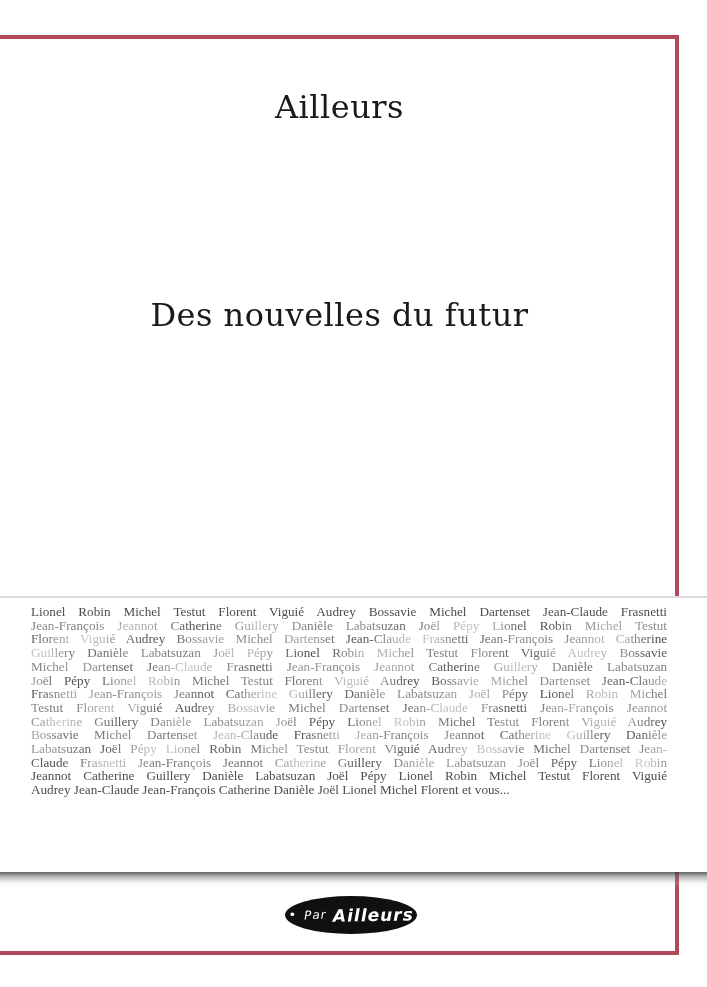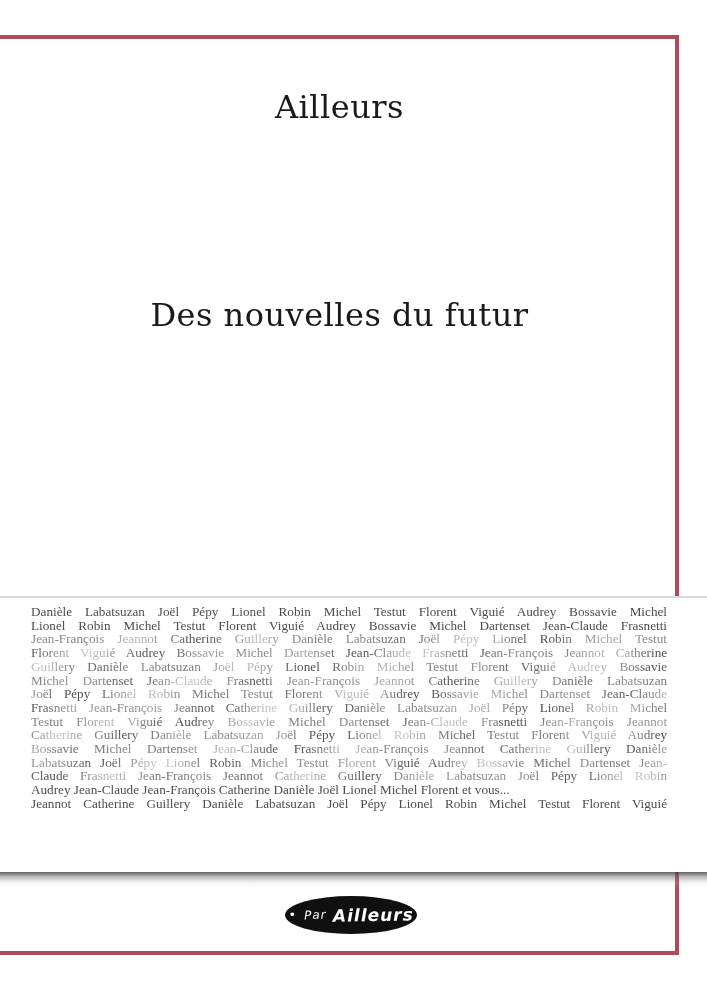--- a/index.html
+++ b/index.html
@@ -123,35 +123,34 @@
 <body>
 
 <div class="cover-frame"></div>
 
 <div class="author-name">Ailleurs</div>
 
 <div class="book-title">Des nouvelles du futur</div>
 
 <div class="names-panel">
   <div class="names-text" id="names-text">
-      <div class="names-line" style="color: rgb(77, 77, 77);">Danièle Labatsuzan Joël Pépy Lionel Robin Michel Testut Florent Viguié Audrey Bossavie Michel</div>
       <div class="names-line" style="color: rgb(77, 77, 77);">Lionel Robin Michel Testut Florent Viguié Audrey Bossavie Michel Dartenset Jean-Claude Frasnetti</div>
       <div class="names-line"><span><span style="color: rgb(133, 133, 133);">J</span><span style="color: rgb(139, 139, 139);">e</span><span style="color: rgb(141, 141, 141);">a</span><span style="color: rgb(142, 142, 142);">n</span><span style="color: rgb(139, 139, 139);">-</span><span style="color: rgb(135, 135, 135);">F</span><span style="color: rgb(131, 131, 131);">r</span><span style="color: rgb(128, 128, 128);">a</span><span style="color: rgb(126, 126, 126);">n</span><span style="color: rgb(127, 127, 127);">ç</span><span style="color: rgb(131, 131, 131);">o</span><span style="color: rgb(139, 139, 139);">i</span><span style="color: rgb(148, 148, 148);">s</span></span> <span><span style="color: rgb(168, 168, 168);">J</span><span style="color: rgb(177, 177, 177);">e</span><span style="color: rgb(181, 181, 181);">a</span><span style="color: rgb(181, 181, 181);">n</span><span style="color: rgb(177, 177, 177);">n</span><span style="color: rgb(167, 167, 167);">o</span><span style="color: rgb(154, 154, 154);">t</span></span> <span><span style="color: rgb(120, 120, 120);">C</span><span style="color: rgb(104, 104, 104);">a</span><span style="color: rgb(90, 90, 90);">t</span><span style="color: rgb(81, 81, 81);">h</span><span style="color: rgb(77, 77, 77);">e</span><span style="color: rgb(80, 80, 80);">r</span><span style="color: rgb(88, 88, 88);">i</span><span style="color: rgb(101, 101, 101);">n</span><span style="color: rgb(117, 117, 117);">e</span></span> <span><span style="color: rgb(153, 153, 153);">G</span><span style="color: rgb(168, 168, 168);">u</span><span style="color: rgb(179, 179, 179);">i</span><span style="color: rgb(185, 185, 185);">l</span><span style="color: rgb(186, 186, 186);">l</span><span style="color: rgb(182, 182, 182);">e</span><span style="color: rgb(174, 174, 174);">r</span><span style="color: rgb(163, 163, 163);">y</span></span> <span><span style="color: rgb(140, 140, 140);">D</span><span style="color: rgb(131, 131, 131);">a</span><span style="color: rgb(124, 124, 124);">n</span><span style="color: rgb(121, 121, 121);">i</span><span style="color: rgb(121, 121, 121);">è</span><span style="color: rgb(124, 124, 124);">l</span><span style="color: rgb(128, 128, 128);">e</span></span> <span><span style="color: rgb(137, 137, 137);">L</span><span style="color: rgb(139, 139, 139);">a</span><span style="color: rgb(138, 138, 138);">b</span><span style="color: rgb(135, 135, 135);">a</span><span style="color: rgb(130, 130, 130);">t</span><span style="color: rgb(124, 124, 124);">s</span><span style="color: rgb(117, 117, 117);">u</span><span style="color: rgb(111, 111, 111);">z</span><span style="color: rgb(107, 107, 107);">a</span><span style="color: rgb(107, 107, 107);">n</span></span> <span><span style="color: rgb(119, 119, 119);">J</span><span style="color: rgb(130, 130, 130);">o</span><span style="color: rgb(144, 144, 144);">ë</span><span style="color: rgb(159, 159, 159);">l</span></span> <span><span style="color: rgb(185, 185, 185);">P</span><span style="color: rgb(192, 192, 192);">é</span><span style="color: rgb(194, 194, 194);">p</span><span style="color: rgb(190, 190, 190);">y</span></span> <span><span style="color: rgb(167, 167, 167);">L</span><span style="color: rgb(150, 150, 150);">i</span><span style="color: rgb(131, 131, 131);">o</span><span style="color: rgb(113, 113, 113);">n</span><span style="color: rgb(98, 98, 98);">e</span><span style="color: rgb(87, 87, 87);">l</span></span> <span><span style="color: rgb(81, 81, 81);">R</span><span style="color: rgb(87, 87, 87);">o</span><span style="color: rgb(97, 97, 97);">b</span><span style="color: rgb(111, 111, 111);">i</span><span style="color: rgb(126, 126, 126);">n</span></span> <span><span style="color: rgb(153, 153, 153);">M</span><span style="color: rgb(163, 163, 163);">i</span><span style="color: rgb(168, 168, 168);">c</span><span style="color: rgb(169, 169, 169);">h</span><span style="color: rgb(167, 167, 167);">e</span><span style="color: rgb(161, 161, 161);">l</span></span> <span><span style="color: rgb(147, 147, 147);">T</span><span style="color: rgb(141, 141, 141);">e</span><span style="color: rgb(137, 137, 137);">s</span><span style="color: rgb(136, 136, 136);">t</span><span style="color: rgb(137, 137, 137);">u</span><span style="color: rgb(140, 140, 140);">t</span></span></div>
       <div class="names-line"><span><span style="color: rgb(100, 100, 100);">F</span><span style="color: rgb(106, 106, 106);">l</span><span style="color: rgb(117, 117, 117);">o</span><span style="color: rgb(131, 131, 131);">r</span><span style="color: rgb(147, 147, 147);">e</span><span style="color: rgb(163, 163, 163);">n</span><span style="color: rgb(178, 178, 178);">t</span></span> <span><span style="color: rgb(196, 196, 196);">V</span><span style="color: rgb(197, 197, 197);">i</span><span style="color: rgb(191, 191, 191);">g</span><span style="color: rgb(181, 181, 181);">u</span><span style="color: rgb(166, 166, 166);">i</span><span style="color: rgb(148, 148, 148);">é</span></span> <span><span style="color: rgb(113, 113, 113);">A</span><span style="color: rgb(98, 98, 98);">u</span><span style="color: rgb(89, 89, 89);">d</span><span style="color: rgb(85, 85, 85);">r</span><span style="color: rgb(86, 86, 86);">e</span><span style="color: rgb(92, 92, 92);">y</span></span> <span><span style="color: rgb(115, 115, 115);">B</span><span style="color: rgb(129, 129, 129);">o</span><span style="color: rgb(141, 141, 141);">s</span><span style="color: rgb(151, 151, 151);">s</span><span style="color: rgb(158, 158, 158);">a</span><span style="color: rgb(161, 161, 161);">v</span><span style="color: rgb(160, 160, 160);">i</span><span style="color: rgb(157, 157, 157);">e</span></span> <span><span style="color: rgb(146, 146, 146);">M</span><span style="color: rgb(141, 141, 141);">i</span><span style="color: rgb(138, 138, 138);">c</span><span style="color: rgb(138, 138, 138);">h</span><span style="color: rgb(140, 140, 140);">e</span><span style="color: rgb(144, 144, 144);">l</span></span> <span><span style="color: rgb(155, 155, 155);">D</span><span style="color: rgb(160, 160, 160);">a</span><span style="color: rgb(162, 162, 162);">r</span><span style="color: rgb(161, 161, 161);">t</span><span style="color: rgb(157, 157, 157);">e</span><span style="color: rgb(149, 149, 149);">n</span><span style="color: rgb(137, 137, 137);">s</span><span style="color: rgb(124, 124, 124);">e</span><span style="color: rgb(110, 110, 110);">t</span></span> <span><span style="color: rgb(89, 89, 89);">J</span><span style="color: rgb(84, 84, 84);">e</span><span style="color: rgb(85, 85, 85);">a</span><span style="color: rgb(91, 91, 91);">n</span><span style="color: rgb(102, 102, 102);">-</span><span style="color: rgb(118, 118, 118);">C</span><span style="color: rgb(135, 135, 135);">l</span><span style="color: rgb(154, 154, 154);">a</span><span style="color: rgb(171, 171, 171);">u</span><span style="color: rgb(185, 185, 185);">d</span><span style="color: rgb(193, 193, 193);">e</span></span> <span><span style="color: rgb(194, 194, 194);">F</span><span style="color: rgb(186, 186, 186);">r</span><span style="color: rgb(173, 173, 173);">a</span><span style="color: rgb(158, 158, 158);">s</span><span style="color: rgb(141, 141, 141);">n</span><span style="color: rgb(126, 126, 126);">e</span><span style="color: rgb(113, 113, 113);">t</span><span style="color: rgb(105, 105, 105);">t</span><span style="color: rgb(100, 100, 100);">i</span></span> <span><span style="color: rgb(104, 104, 104);">J</span><span style="color: rgb(111, 111, 111);">e</span><span style="color: rgb(120, 120, 120);">a</span><span style="color: rgb(128, 128, 128);">n</span><span style="color: rgb(135, 135, 135);">-</span><span style="color: rgb(140, 140, 140);">F</span><span style="color: rgb(143, 143, 143);">r</span><span style="color: rgb(142, 142, 142);">a</span><span style="color: rgb(139, 139, 139);">n</span><span style="color: rgb(135, 135, 135);">ç</span><span style="color: rgb(131, 131, 131);">o</span><span style="color: rgb(128, 128, 128);">i</span><span style="color: rgb(127, 127, 127);">s</span></span> <span><span style="color: rgb(134, 134, 134);">J</span><span style="color: rgb(141, 141, 141);">e</span><span style="color: rgb(151, 151, 151);">a</span><span style="color: rgb(161, 161, 161);">n</span><span style="color: rgb(170, 170, 170);">n</span><span style="color: rgb(177, 177, 177);">o</span><span style="color: rgb(181, 181, 181);">t</span></span> <span><span style="color: rgb(173, 173, 173);">C</span><span style="color: rgb(163, 163, 163);">a</span><span style="color: rgb(148, 148, 148);">t</span><span style="color: rgb(131, 131, 131);">h</span><span style="color: rgb(114, 114, 114);">e</span><span style="color: rgb(99, 99, 99);">r</span><span style="color: rgb(86, 86, 86);">i</span><span style="color: rgb(79, 79, 79);">n</span><span style="color: rgb(77, 77, 77);">e</span></span></div>
       <div class="names-line"><span><span style="color: rgb(192, 192, 192);">G</span><span style="color: rgb(194, 194, 194);">u</span><span style="color: rgb(190, 190, 190);">i</span><span style="color: rgb(181, 181, 181);">l</span><span style="color: rgb(168, 168, 168);">l</span><span style="color: rgb(154, 154, 154);">e</span><span style="color: rgb(140, 140, 140);">r</span><span style="color: rgb(127, 127, 127);">y</span></span> <span><span style="color: rgb(110, 110, 110);">D</span><span style="color: rgb(108, 108, 108);">a</span><span style="color: rgb(109, 109, 109);">n</span><span style="color: rgb(114, 114, 114);">i</span><span style="color: rgb(120, 120, 120);">è</span><span style="color: rgb(127, 127, 127);">l</span><span style="color: rgb(133, 133, 133);">e</span></span> <span><span style="color: rgb(138, 138, 138);">L</span><span style="color: rgb(137, 137, 137);">a</span><span style="color: rgb(134, 134, 134);">b</span><span style="color: rgb(129, 129, 129);">a</span><span style="color: rgb(125, 125, 125);">t</span><span style="color: rgb(121, 121, 121);">s</span><span style="color: rgb(119, 119, 119);">u</span><span style="color: rgb(120, 120, 120);">z</span><span style="color: rgb(125, 125, 125);">a</span><span style="color: rgb(133, 133, 133);">n</span></span> <span><span style="color: rgb(156, 156, 156);">J</span><span style="color: rgb(168, 168, 168);">o</span><span style="color: rgb(178, 178, 178);">ë</span><span style="color: rgb(185, 185, 185);">l</span></span> <span><span style="color: rgb(184, 184, 184);">P</span><span style="color: rgb(176, 176, 176);">é</span><span style="color: rgb(164, 164, 164);">p</span><span style="color: rgb(147, 147, 147);">y</span></span> <span><span style="color: rgb(112, 112, 112);">L</span><span style="color: rgb(96, 96, 96);">i</span><span style="color: rgb(85, 85, 85);">o</span><span style="color: rgb(78, 78, 78);">n</span><span style="color: rgb(78, 78, 78);">e</span><span style="color: rgb(83, 83, 83);">l</span></span> <span><span style="color: rgb(109, 109, 109);">R</span><span style="color: rgb(126, 126, 126);">o</span><span style="color: rgb(143, 143, 143);">b</span><span style="color: rgb(158, 158, 158);">i</span><span style="color: rgb(170, 170, 170);">n</span></span> <span><span style="color: rgb(181, 181, 181);">M</span><span style="color: rgb(179, 179, 179);">i</span><span style="color: rgb(173, 173, 173);">c</span><span style="color: rgb(164, 164, 164);">h</span><span style="color: rgb(154, 154, 154);">e</span><span style="color: rgb(145, 145, 145);">l</span></span> <span><span style="color: rgb(130, 130, 130);">T</span><span style="color: rgb(128, 128, 128);">e</span><span style="color: rgb(128, 128, 128);">s</span><span style="color: rgb(130, 130, 130);">t</span><span style="color: rgb(134, 134, 134);">u</span><span style="color: rgb(138, 138, 138);">t</span></span> <span><span style="color: rgb(143, 143, 143);">F</span><span style="color: rgb(141, 141, 141);">l</span><span style="color: rgb(137, 137, 137);">o</span><span style="color: rgb(131, 131, 131);">r</span><span style="color: rgb(122, 122, 122);">e</span><span style="color: rgb(114, 114, 114);">n</span><span style="color: rgb(106, 106, 106);">t</span></span> <span><span style="color: rgb(100, 100, 100);">V</span><span style="color: rgb(103, 103, 103);">i</span><span style="color: rgb(110, 110, 110);">g</span><span style="color: rgb(121, 121, 121);">u</span><span style="color: rgb(136, 136, 136);">i</span><span style="color: rgb(152, 152, 152);">é</span></span> <span><span style="color: rgb(182, 182, 182);">A</span><span style="color: rgb(192, 192, 192);">u</span><span style="color: rgb(196, 196, 196);">d</span><span style="color: rgb(195, 195, 195);">r</span><span style="color: rgb(188, 188, 188);">e</span><span style="color: rgb(176, 176, 176);">y</span></span> <span><span style="color: rgb(142, 142, 142);">B</span><span style="color: rgb(123, 123, 123);">o</span><span style="color: rgb(107, 107, 107);">s</span><span style="color: rgb(94, 94, 94);">s</span><span style="color: rgb(86, 86, 86);">a</span><span style="color: rgb(84, 84, 84);">v</span><span style="color: rgb(87, 87, 87);">i</span><span style="color: rgb(95, 95, 95);">e</span></span></div>
       <div class="names-line"><span><span style="color: rgb(134, 134, 134);">M</span><span style="color: rgb(134, 134, 134);">i</span><span style="color: rgb(137, 137, 137);">c</span><span style="color: rgb(141, 141, 141);">h</span><span style="color: rgb(145, 145, 145);">e</span><span style="color: rgb(148, 148, 148);">l</span></span> <span><span style="color: rgb(148, 148, 148);">D</span><span style="color: rgb(144, 144, 144);">a</span><span style="color: rgb(136, 136, 136);">r</span><span style="color: rgb(127, 127, 127);">t</span><span style="color: rgb(116, 116, 116);">e</span><span style="color: rgb(106, 106, 106);">n</span><span style="color: rgb(98, 98, 98);">s</span><span style="color: rgb(93, 93, 93);">e</span><span style="color: rgb(93, 93, 93);">t</span></span> <span><span style="color: rgb(107, 107, 107);">J</span><span style="color: rgb(121, 121, 121);">e</span><span style="color: rgb(137, 137, 137);">a</span><span style="color: rgb(155, 155, 155);">n</span><span style="color: rgb(171, 171, 171);">-</span><span style="color: rgb(185, 185, 185);">C</span><span style="color: rgb(194, 194, 194);">l</span><span style="color: rgb(198, 198, 198);">a</span><span style="color: rgb(195, 195, 195);">u</span><span style="color: rgb(187, 187, 187);">d</span><span style="color: rgb(174, 174, 174);">e</span></span> <span><span style="color: rgb(140, 140, 140);">F</span><span style="color: rgb(123, 123, 123);">r</span><span style="color: rgb(108, 108, 108);">a</span><span style="color: rgb(97, 97, 97);">s</span><span style="color: rgb(91, 91, 91);">n</span><span style="color: rgb(90, 90, 90);">e</span><span style="color: rgb(94, 94, 94);">t</span><span style="color: rgb(102, 102, 102);">t</span><span style="color: rgb(112, 112, 112);">i</span></span> <span><span style="color: rgb(135, 135, 135);">J</span><span style="color: rgb(144, 144, 144);">e</span><span style="color: rgb(150, 150, 150);">a</span><span style="color: rgb(153, 153, 153);">n</span><span style="color: rgb(153, 153, 153);">-</span><span style="color: rgb(150, 150, 150);">F</span><span style="color: rgb(146, 146, 146);">r</span><span style="color: rgb(141, 141, 141);">a</span><span style="color: rgb(138, 138, 138);">n</span><span style="color: rgb(136, 136, 136);">ç</span><span style="color: rgb(136, 136, 136);">o</span><span style="color: rgb(140, 140, 140);">i</span><span style="color: rgb(145, 145, 145);">s</span></span> <span><span style="color: rgb(159, 159, 159);">J</span><span style="color: rgb(165, 165, 165);">e</span><span style="color: rgb(169, 169, 169);">a</span><span style="color: rgb(169, 169, 169);">n</span><span style="color: rgb(165, 165, 165);">n</span><span style="color: rgb(157, 157, 157);">o</span><span style="color: rgb(145, 145, 145);">t</span></span> <span><span style="color: rgb(116, 116, 116);">C</span><span style="color: rgb(101, 101, 101);">a</span><span style="color: rgb(90, 90, 90);">t</span><span style="color: rgb(82, 82, 82);">h</span><span style="color: rgb(80, 80, 80);">e</span><span style="color: rgb(84, 84, 84);">r</span><span style="color: rgb(94, 94, 94);">i</span><span style="color: rgb(108, 108, 108);">n</span><span style="color: rgb(125, 125, 125);">e</span></span> <span><span style="color: rgb(162, 162, 162);">G</span><span style="color: rgb(177, 177, 177);">u</span><span style="color: rgb(188, 188, 188);">i</span><span style="color: rgb(194, 194, 194);">l</span><span style="color: rgb(193, 193, 193);">l</span><span style="color: rgb(188, 188, 188);">e</span><span style="color: rgb(178, 178, 178);">r</span><span style="color: rgb(164, 164, 164);">y</span></span> <span><span style="color: rgb(135, 135, 135);">D</span><span style="color: rgb(122, 122, 122);">a</span><span style="color: rgb(113, 113, 113);">n</span><span style="color: rgb(108, 108, 108);">i</span><span style="color: rgb(107, 107, 107);">è</span><span style="color: rgb(109, 109, 109);">l</span><span style="color: rgb(114, 114, 114);">e</span></span> <span><span style="color: rgb(128, 128, 128);">L</span><span style="color: rgb(134, 134, 134);">a</span><span style="color: rgb(138, 138, 138);">b</span><span style="color: rgb(139, 139, 139);">a</span><span style="color: rgb(137, 137, 137);">t</span><span style="color: rgb(134, 134, 134);">s</span><span style="color: rgb(129, 129, 129);">u</span><span style="color: rgb(125, 125, 125);">z</span><span style="color: rgb(121, 121, 121);">a</span><span style="color: rgb(120, 120, 120);">n</span></span></div>
       <div class="names-line"><span><span style="color: rgb(159, 159, 159);">J</span><span style="color: rgb(145, 145, 145);">o</span><span style="color: rgb(128, 128, 128);">ë</span><span style="color: rgb(112, 112, 112);">l</span></span> <span><span style="color: rgb(86, 86, 86);">P</span><span style="color: rgb(79, 79, 79);">é</span><span style="color: rgb(78, 78, 78);">p</span><span style="color: rgb(83, 83, 83);">y</span></span> <span><span style="color: rgb(109, 109, 109);">L</span><span style="color: rgb(127, 127, 127);">i</span><span style="color: rgb(145, 145, 145);">o</span><span style="color: rgb(162, 162, 162);">n</span><span style="color: rgb(176, 176, 176);">e</span><span style="color: rgb(186, 186, 186);">l</span></span> <span><span style="color: rgb(188, 188, 188);">R</span><span style="color: rgb(182, 182, 182);">o</span><span style="color: rgb(172, 172, 172);">b</span><span style="color: rgb(159, 159, 159);">i</span><span style="color: rgb(146, 146, 146);">n</span></span> <span><span style="color: rgb(125, 125, 125);">M</span><span style="color: rgb(118, 118, 118);">i</span><span style="color: rgb(115, 115, 115);">c</span><span style="color: rgb(116, 116, 116);">h</span><span style="color: rgb(119, 119, 119);">e</span><span style="color: rgb(124, 124, 124);">l</span></span> <span><span style="color: rgb(134, 134, 134);">T</span><span style="color: rgb(137, 137, 137);">e</span><span style="color: rgb(137, 137, 137);">s</span><span style="color: rgb(135, 135, 135);">t</span><span style="color: rgb(131, 131, 131);">u</span><span style="color: rgb(125, 125, 125);">t</span></span> <span><span style="color: rgb(114, 114, 114);">F</span><span style="color: rgb(112, 112, 112);">l</span><span style="color: rgb(113, 113, 113);">o</span><span style="color: rgb(118, 118, 118);">r</span><span style="color: rgb(126, 126, 126);">e</span><span style="color: rgb(138, 138, 138);">n</span><span style="color: rgb(151, 151, 151);">t</span></span> <span><span style="color: rgb(177, 177, 177);">V</span><span style="color: rgb(186, 186, 186);">i</span><span style="color: rgb(191, 191, 191);">g</span><span style="color: rgb(191, 191, 191);">u</span><span style="color: rgb(185, 185, 185);">i</span><span style="color: rgb(173, 173, 173);">é</span></span> <span><span style="color: rgb(140, 140, 140);">A</span><span style="color: rgb(121, 121, 121);">u</span><span style="color: rgb(104, 104, 104);">d</span><span style="color: rgb(91, 91, 91);">r</span><span style="color: rgb(82, 82, 82);">e</span><span style="color: rgb(79, 79, 79);">y</span></span> <span><span style="color: rgb(90, 90, 90);">B</span><span style="color: rgb(102, 102, 102);">o</span><span style="color: rgb(117, 117, 117);">s</span><span style="color: rgb(133, 133, 133);">s</span><span style="color: rgb(149, 149, 149);">a</span><span style="color: rgb(161, 161, 161);">v</span><span style="color: rgb(170, 170, 170);">i</span><span style="color: rgb(174, 174, 174);">e</span></span> <span><span style="color: rgb(170, 170, 170);">M</span><span style="color: rgb(163, 163, 163);">i</span><span style="color: rgb(155, 155, 155);">c</span><span style="color: rgb(147, 147, 147);">h</span><span style="color: rgb(140, 140, 140);">e</span><span style="color: rgb(135, 135, 135);">l</span></span> <span><span style="color: rgb(134, 134, 134);">D</span><span style="color: rgb(137, 137, 137);">a</span><span style="color: rgb(141, 141, 141);">r</span><span style="color: rgb(145, 145, 145);">t</span><span style="color: rgb(148, 148, 148);">e</span><span style="color: rgb(149, 149, 149);">n</span><span style="color: rgb(146, 146, 146);">s</span><span style="color: rgb(141, 141, 141);">e</span><span style="color: rgb(133, 133, 133);">t</span></span> <span><span style="color: rgb(113, 113, 113);">J</span><span style="color: rgb(104, 104, 104);">e</span><span style="color: rgb(97, 97, 97);">a</span><span style="color: rgb(94, 94, 94);">n</span><span style="color: rgb(95, 95, 95);">-</span><span style="color: rgb(101, 101, 101);">C</span><span style="color: rgb(112, 112, 112);">l</span><span style="color: rgb(127, 127, 127);">a</span><span style="color: rgb(143, 143, 143);">u</span><span style="color: rgb(161, 161, 161);">d</span><span style="color: rgb(176, 176, 176);">e</span></span></div>
       <div class="names-line"><span><span style="color: rgb(86, 86, 86);">F</span><span style="color: rgb(95, 95, 95);">r</span><span style="color: rgb(107, 107, 107);">a</span><span style="color: rgb(121, 121, 121);">s</span><span style="color: rgb(135, 135, 135);">n</span><span style="color: rgb(148, 148, 148);">e</span><span style="color: rgb(158, 158, 158);">t</span><span style="color: rgb(164, 164, 164);">t</span><span style="color: rgb(166, 166, 166);">i</span></span> <span><span style="color: rgb(160, 160, 160);">J</span><span style="color: rgb(154, 154, 154);">e</span><span style="color: rgb(148, 148, 148);">a</span><span style="color: rgb(142, 142, 142);">n</span><span style="color: rgb(138, 138, 138);">-</span><span style="color: rgb(137, 137, 137);">F</span><span style="color: rgb(138, 138, 138);">r</span><span style="color: rgb(142, 142, 142);">a</span><span style="color: rgb(147, 147, 147);">n</span><span style="color: rgb(151, 151, 151);">ç</span><span style="color: rgb(155, 155, 155);">o</span><span style="color: rgb(157, 157, 157);">i</span><span style="color: rgb(155, 155, 155);">s</span></span> <span><span style="color: rgb(142, 142, 142);">J</span><span style="color: rgb(131, 131, 131);">e</span><span style="color: rgb(119, 119, 119);">a</span><span style="color: rgb(107, 107, 107);">n</span><span style="color: rgb(96, 96, 96);">n</span><span style="color: rgb(89, 89, 89);">o</span><span style="color: rgb(87, 87, 87);">t</span></span> <span><span style="color: rgb(98, 98, 98);">C</span><span style="color: rgb(111, 111, 111);">a</span><span style="color: rgb(127, 127, 127);">t</span><span style="color: rgb(145, 145, 145);">h</span><span style="color: rgb(163, 163, 163);">e</span><span style="color: rgb(179, 179, 179);">r</span><span style="color: rgb(190, 190, 190);">i</span><span style="color: rgb(197, 197, 197);">n</span><span style="color: rgb(197, 197, 197);">e</span></span> <span><span style="color: rgb(181, 181, 181);">G</span><span style="color: rgb(166, 166, 166);">u</span><span style="color: rgb(149, 149, 149);">i</span><span style="color: rgb(133, 133, 133);">l</span><span style="color: rgb(117, 117, 117);">l</span><span style="color: rgb(105, 105, 105);">e</span><span style="color: rgb(98, 98, 98);">r</span><span style="color: rgb(95, 95, 95);">y</span></span> <span><span style="color: rgb(103, 103, 103);">D</span><span style="color: rgb(111, 111, 111);">a</span><span style="color: rgb(121, 121, 121);">n</span><span style="color: rgb(131, 131, 131);">i</span><span style="color: rgb(139, 139, 139);">è</span><span style="color: rgb(144, 144, 144);">l</span><span style="color: rgb(147, 147, 147);">e</span></span> <span><span style="color: rgb(144, 144, 144);">L</span><span style="color: rgb(140, 140, 140);">a</span><span style="color: rgb(136, 136, 136);">b</span><span style="color: rgb(133, 133, 133);">a</span><span style="color: rgb(132, 132, 132);">t</span><span style="color: rgb(133, 133, 133);">s</span><span style="color: rgb(138, 138, 138);">u</span><span style="color: rgb(145, 145, 145);">z</span><span style="color: rgb(153, 153, 153);">a</span><span style="color: rgb(162, 162, 162);">n</span></span> <span><span style="color: rgb(175, 175, 175);">J</span><span style="color: rgb(176, 176, 176);">o</span><span style="color: rgb(173, 173, 173);">ë</span><span style="color: rgb(166, 166, 166);">l</span></span> <span><span style="color: rgb(139, 139, 139);">P</span><span style="color: rgb(123, 123, 123);">é</span><span style="color: rgb(107, 107, 107);">p</span><span style="color: rgb(93, 93, 93);">y</span></span> <span><span style="color: rgb(78, 78, 78);">L</span><span style="color: rgb(80, 80, 80);">i</span><span style="color: rgb(87, 87, 87);">o</span><span style="color: rgb(99, 99, 99);">n</span><span style="color: rgb(115, 115, 115);">e</span><span style="color: rgb(133, 133, 133);">l</span></span> <span><span style="color: rgb(168, 168, 168);">R</span><span style="color: rgb(180, 180, 180);">o</span><span style="color: rgb(188, 188, 188);">b</span><span style="color: rgb(191, 191, 191);">i</span><span style="color: rgb(188, 188, 188);">n</span></span> <span><span style="color: rgb(168, 168, 168);">M</span><span style="color: rgb(155, 155, 155);">i</span><span style="color: rgb(142, 142, 142);">c</span><span style="color: rgb(130, 130, 130);">h</span><span style="color: rgb(121, 121, 121);">e</span><span style="color: rgb(116, 116, 116);">l</span></span></div>
       <div class="names-line"><span><span style="color: rgb(137, 137, 137);">T</span><span style="color: rgb(133, 133, 133);">e</span><span style="color: rgb(129, 129, 129);">s</span><span style="color: rgb(125, 125, 125);">t</span><span style="color: rgb(124, 124, 124);">u</span><span style="color: rgb(126, 126, 126);">t</span></span> <span><span style="color: rgb(139, 139, 139);">F</span><span style="color: rgb(149, 149, 149);">l</span><span style="color: rgb(159, 159, 159);">o</span><span style="color: rgb(170, 170, 170);">r</span><span style="color: rgb(178, 178, 178);">e</span><span style="color: rgb(183, 183, 183);">n</span><span style="color: rgb(183, 183, 183);">t</span></span> <span><span style="color: rgb(168, 168, 168);">V</span><span style="color: rgb(154, 154, 154);">i</span><span style="color: rgb(138, 138, 138);">g</span><span style="color: rgb(120, 120, 120);">u</span><span style="color: rgb(104, 104, 104);">i</span><span style="color: rgb(90, 90, 90);">é</span></span> <span><span style="color: rgb(77, 77, 77);">A</span><span style="color: rgb(79, 79, 79);">u</span><span style="color: rgb(88, 88, 88);">d</span><span style="color: rgb(101, 101, 101);">r</span><span style="color: rgb(117, 117, 117);">e</span><span style="color: rgb(135, 135, 135);">y</span></span> <span><span style="color: rgb(167, 167, 167);">B</span><span style="color: rgb(178, 178, 178);">o</span><span style="color: rgb(184, 184, 184);">s</span><span style="color: rgb(185, 185, 185);">s</span><span style="color: rgb(181, 181, 181);">a</span><span style="color: rgb(173, 173, 173);">v</span><span style="color: rgb(162, 162, 162);">i</span><span style="color: rgb(151, 151, 151);">e</span></span> <span><span style="color: rgb(131, 131, 131);">M</span><span style="color: rgb(125, 125, 125);">i</span><span style="color: rgb(123, 123, 123);">c</span><span style="color: rgb(123, 123, 123);">h</span><span style="color: rgb(126, 126, 126);">e</span><span style="color: rgb(130, 130, 130);">l</span></span> <span><span style="color: rgb(138, 138, 138);">D</span><span style="color: rgb(140, 140, 140);">a</span><span style="color: rgb(139, 139, 139);">r</span><span style="color: rgb(135, 135, 135);">t</span><span style="color: rgb(129, 129, 129);">e</span><span style="color: rgb(122, 122, 122);">n</span><span style="color: rgb(115, 115, 115);">s</span><span style="color: rgb(109, 109, 109);">e</span><span style="color: rgb(105, 105, 105);">t</span></span> <span><span style="color: rgb(109, 109, 109);">J</span><span style="color: rgb(118, 118, 118);">e</span><span style="color: rgb(130, 130, 130);">a</span><span style="color: rgb(144, 144, 144);">n</span><span style="color: rgb(160, 160, 160);">-</span><span style="color: rgb(174, 174, 174);">C</span><span style="color: rgb(186, 186, 186);">l</span><span style="color: rgb(193, 193, 193);">a</span><span style="color: rgb(195, 195, 195);">u</span><span style="color: rgb(191, 191, 191);">d</span><span style="color: rgb(182, 182, 182);">e</span></span> <span><span style="color: rgb(150, 150, 150);">F</span><span style="color: rgb(132, 132, 132);">r</span><span style="color: rgb(114, 114, 114);">a</span><span style="color: rgb(98, 98, 98);">s</span><span style="color: rgb(87, 87, 87);">n</span><span style="color: rgb(82, 82, 82);">e</span><span style="color: rgb(82, 82, 82);">t</span><span style="color: rgb(88, 88, 88);">t</span><span style="color: rgb(98, 98, 98);">i</span></span> <span><span style="color: rgb(126, 126, 126);">J</span><span style="color: rgb(140, 140, 140);">e</span><span style="color: rgb(152, 152, 152);">a</span><span style="color: rgb(161, 161, 161);">n</span><span style="color: rgb(166, 166, 166);">-</span><span style="color: rgb(167, 167, 167);">F</span><span style="color: rgb(165, 165, 165);">r</span><span style="color: rgb(160, 160, 160);">a</span><span style="color: rgb(153, 153, 153);">n</span><span style="color: rgb(146, 146, 146);">ç</span><span style="color: rgb(141, 141, 141);">o</span><span style="color: rgb(137, 137, 137);">i</span><span style="color: rgb(137, 137, 137);">s</span></span> <span><span style="color: rgb(142, 142, 142);">J</span><span style="color: rgb(147, 147, 147);">e</span><span style="color: rgb(151, 151, 151);">a</span><span style="color: rgb(155, 155, 155);">n</span><span style="color: rgb(155, 155, 155);">n</span><span style="color: rgb(153, 153, 153);">o</span><span style="color: rgb(147, 147, 147);">t</span></span></div>
       <div class="names-line"><span><span style="color: rgb(146, 146, 146);">C</span><span style="color: rgb(163, 163, 163);">a</span><span style="color: rgb(178, 178, 178);">t</span><span style="color: rgb(190, 190, 190);">h</span><span style="color: rgb(196, 196, 196);">e</span><span style="color: rgb(197, 197, 197);">r</span><span style="color: rgb(192, 192, 192);">i</span><span style="color: rgb(181, 181, 181);">n</span><span style="color: rgb(166, 166, 166);">e</span></span> <span><span style="color: rgb(130, 130, 130);">G</span><span style="color: rgb(113, 113, 113);">u</span><span style="color: rgb(99, 99, 99);">i</span><span style="color: rgb(90, 90, 90);">l</span><span style="color: rgb(86, 86, 86);">l</span><span style="color: rgb(87, 87, 87);">e</span><span style="color: rgb(94, 94, 94);">r</span><span style="color: rgb(104, 104, 104);">y</span></span> <span><span style="color: rgb(129, 129, 129);">D</span><span style="color: rgb(141, 141, 141);">a</span><span style="color: rgb(150, 150, 150);">n</span><span style="color: rgb(156, 156, 156);">i</span><span style="color: rgb(159, 159, 159);">è</span><span style="color: rgb(158, 158, 158);">l</span><span style="color: rgb(155, 155, 155);">e</span></span> <span><span style="color: rgb(144, 144, 144);">L</span><span style="color: rgb(140, 140, 140);">a</span><span style="color: rgb(138, 138, 138);">b</span><span style="color: rgb(138, 138, 138);">a</span><span style="color: rgb(140, 140, 140);">t</span><span style="color: rgb(145, 145, 145);">s</span><span style="color: rgb(151, 151, 151);">u</span><span style="color: rgb(157, 157, 157);">z</span><span style="color: rgb(162, 162, 162);">a</span><span style="color: rgb(164, 164, 164);">n</span></span> <span><span style="color: rgb(158, 158, 158);">J</span><span style="color: rgb(149, 149, 149);">o</span><span style="color: rgb(137, 137, 137);">ë</span><span style="color: rgb(124, 124, 124);">l</span></span> <span><span style="color: rgb(97, 97, 97);">P</span><span style="color: rgb(88, 88, 88);">é</span><span style="color: rgb(83, 83, 83);">p</span><span style="color: rgb(84, 84, 84);">y</span></span> <span><span style="color: rgb(102, 102, 102);">L</span><span style="color: rgb(117, 117, 117);">i</span><span style="color: rgb(135, 135, 135);">o</span><span style="color: rgb(154, 154, 154);">n</span><span style="color: rgb(171, 171, 171);">e</span><span style="color: rgb(184, 184, 184);">l</span></span> <span><span style="color: rgb(196, 196, 196);">R</span><span style="color: rgb(193, 193, 193);">o</span><span style="color: rgb(185, 185, 185);">b</span><span style="color: rgb(173, 173, 173);">i</span><span style="color: rgb(158, 158, 158);">n</span></span> <span><span style="color: rgb(127, 127, 127);">M</span><span style="color: rgb(114, 114, 114);">i</span><span style="color: rgb(106, 106, 106);">c</span><span style="color: rgb(102, 102, 102);">h</span><span style="color: rgb(102, 102, 102);">e</span><span style="color: rgb(106, 106, 106);">l</span></span> <span><span style="color: rgb(121, 121, 121);">T</span><span style="color: rgb(129, 129, 129);">e</span><span style="color: rgb(135, 135, 135);">s</span><span style="color: rgb(140, 140, 140);">t</span><span style="color: rgb(141, 141, 141);">u</span><span style="color: rgb(140, 140, 140);">t</span></span> <span><span style="color: rgb(133, 133, 133);">F</span><span style="color: rgb(129, 129, 129);">l</span><span style="color: rgb(126, 126, 126);">o</span><span style="color: rgb(126, 126, 126);">r</span><span style="color: rgb(128, 128, 128);">e</span><span style="color: rgb(133, 133, 133);">n</span><span style="color: rgb(142, 142, 142);">t</span></span> <span><span style="color: rgb(162, 162, 162);">V</span><span style="color: rgb(172, 172, 172);">i</span><span style="color: rgb(179, 179, 179);">g</span><span style="color: rgb(182, 182, 182);">u</span><span style="color: rgb(181, 181, 181);">i</span><span style="color: rgb(175, 175, 175);">é</span></span> <span><span style="color: rgb(149, 149, 149);">A</span><span style="color: rgb(132, 132, 132);">u</span><span style="color: rgb(114, 114, 114);">d</span><span style="color: rgb(99, 99, 99);">r</span><span style="color: rgb(86, 86, 86);">e</span><span style="color: rgb(79, 79, 79);">y</span></span></div>
       <div class="names-line"><span><span style="color: rgb(168, 168, 168);">B</span><span style="color: rgb(154, 154, 154);">o</span><span style="color: rgb(140, 140, 140);">s</span><span style="color: rgb(127, 127, 127);">s</span><span style="color: rgb(118, 118, 118);">a</span><span style="color: rgb(112, 112, 112);">v</span><span style="color: rgb(110, 110, 110);">i</span><span style="color: rgb(111, 111, 111);">e</span></span> <span><span style="color: rgb(122, 122, 122);">M</span><span style="color: rgb(128, 128, 128);">i</span><span style="color: rgb(134, 134, 134);">c</span><span style="color: rgb(137, 137, 137);">h</span><span style="color: rgb(138, 138, 138);">e</span><span style="color: rgb(136, 136, 136);">l</span></span> <span><span style="color: rgb(127, 127, 127);">D</span><span style="color: rgb(122, 122, 122);">a</span><span style="color: rgb(119, 119, 119);">r</span><span style="color: rgb(117, 117, 117);">t</span><span style="color: rgb(119, 119, 119);">e</span><span style="color: rgb(124, 124, 124);">n</span><span style="color: rgb(133, 133, 133);">s</span><span style="color: rgb(144, 144, 144);">e</span><span style="color: rgb(156, 156, 156);">t</span></span> <span><span style="color: rgb(179, 179, 179);">J</span><span style="color: rgb(186, 186, 186);">e</span><span style="color: rgb(189, 189, 189);">a</span><span style="color: rgb(186, 186, 186);">n</span><span style="color: rgb(177, 177, 177);">-</span><span style="color: rgb(164, 164, 164);">C</span><span style="color: rgb(148, 148, 148);">l</span><span style="color: rgb(130, 130, 130);">a</span><span style="color: rgb(112, 112, 112);">u</span><span style="color: rgb(96, 96, 96);">d</span><span style="color: rgb(85, 85, 85);">e</span></span> <span><span style="color: rgb(78, 78, 78);">F</span><span style="color: rgb(84, 84, 84);">r</span><span style="color: rgb(94, 94, 94);">a</span><span style="color: rgb(109, 109, 109);">s</span><span style="color: rgb(125, 125, 125);">n</span><span style="color: rgb(142, 142, 142);">e</span><span style="color: rgb(157, 157, 157);">t</span><span style="color: rgb(169, 169, 169);">t</span><span style="color: rgb(177, 177, 177);">i</span></span> <span><span style="color: rgb(177, 177, 177);">J</span><span style="color: rgb(171, 171, 171);">e</span><span style="color: rgb(163, 163, 163);">a</span><span style="color: rgb(153, 153, 153);">n</span><span style="color: rgb(144, 144, 144);">-</span><span style="color: rgb(136, 136, 136);">F</span><span style="color: rgb(131, 131, 131);">r</span><span style="color: rgb(129, 129, 129);">a</span><span style="color: rgb(130, 130, 130);">n</span><span style="color: rgb(132, 132, 132);">ç</span><span style="color: rgb(136, 136, 136);">o</span><span style="color: rgb(140, 140, 140);">i</span><span style="color: rgb(143, 143, 143);">s</span></span> <span><span style="color: rgb(142, 142, 142);">J</span><span style="color: rgb(137, 137, 137);">e</span><span style="color: rgb(130, 130, 130);">a</span><span style="color: rgb(121, 121, 121);">n</span><span style="color: rgb(112, 112, 112);">n</span><span style="color: rgb(105, 105, 105);">o</span><span style="color: rgb(99, 99, 99);">t</span></span> <span><span style="color: rgb(101, 101, 101);">C</span><span style="color: rgb(109, 109, 109);">a</span><span style="color: rgb(121, 121, 121);">t</span><span style="color: rgb(136, 136, 136);">h</span><span style="color: rgb(152, 152, 152);">e</span><span style="color: rgb(168, 168, 168);">r</span><span style="color: rgb(182, 182, 182);">i</span><span style="color: rgb(192, 192, 192);">n</span><span style="color: rgb(197, 197, 197);">e</span></span> <span><span style="color: rgb(189, 189, 189);">G</span><span style="color: rgb(176, 176, 176);">u</span><span style="color: rgb(160, 160, 160);">i</span><span style="color: rgb(142, 142, 142);">l</span><span style="color: rgb(124, 124, 124);">l</span><span style="color: rgb(108, 108, 108);">e</span><span style="color: rgb(95, 95, 95);">r</span><span style="color: rgb(87, 87, 87);">y</span></span> <span><span style="color: rgb(88, 88, 88);">D</span><span style="color: rgb(96, 96, 96);">a</span><span style="color: rgb(107, 107, 107);">n</span><span style="color: rgb(120, 120, 120);">i</span><span style="color: rgb(133, 133, 133);">è</span><span style="color: rgb(144, 144, 144);">l</span><span style="color: rgb(153, 153, 153);">e</span></span></div>
       <div class="names-line"><span><span style="color: rgb(147, 147, 147);">L</span><span style="color: rgb(151, 151, 151);">a</span><span style="color: rgb(152, 152, 152);">b</span><span style="color: rgb(150, 150, 150);">a</span><span style="color: rgb(145, 145, 145);">t</span><span style="color: rgb(136, 136, 136);">s</span><span style="color: rgb(126, 126, 126);">u</span><span style="color: rgb(115, 115, 115);">z</span><span style="color: rgb(105, 105, 105);">a</span><span style="color: rgb(96, 96, 96);">n</span></span> <span><span style="color: rgb(91, 91, 91);">J</span><span style="color: rgb(96, 96, 96);">o</span><span style="color: rgb(106, 106, 106);">ë</span><span style="color: rgb(120, 120, 120);">l</span></span> <span><span style="color: rgb(155, 155, 155);">P</span><span style="color: rgb(171, 171, 171);">é</span><span style="color: rgb(185, 185, 185);">p</span><span style="color: rgb(194, 194, 194);">y</span></span> <span><span style="color: rgb(196, 196, 196);">L</span><span style="color: rgb(187, 187, 187);">i</span><span style="color: rgb(174, 174, 174);">o</span><span style="color: rgb(158, 158, 158);">n</span><span style="color: rgb(140, 140, 140);">e</span><span style="color: rgb(123, 123, 123);">l</span></span> <span><span style="color: rgb(98, 98, 98);">R</span><span style="color: rgb(92, 92, 92);">o</span><span style="color: rgb(91, 91, 91);">b</span><span style="color: rgb(95, 95, 95);">i</span><span style="color: rgb(103, 103, 103);">n</span></span> <span><span style="color: rgb(124, 124, 124);">M</span><span style="color: rgb(135, 135, 135);">i</span><span style="color: rgb(143, 143, 143);">c</span><span style="color: rgb(149, 149, 149);">h</span><span style="color: rgb(152, 152, 152);">e</span><span style="color: rgb(151, 151, 151);">l</span></span> <span><span style="color: rgb(144, 144, 144);">T</span><span style="color: rgb(140, 140, 140);">e</span><span style="color: rgb(136, 136, 136);">s</span><span style="color: rgb(135, 135, 135);">t</span><span style="color: rgb(136, 136, 136);">u</span><span style="color: rgb(140, 140, 140);">t</span></span> <span><span style="color: rgb(154, 154, 154);">F</span><span style="color: rgb(161, 161, 161);">l</span><span style="color: rgb(167, 167, 167);">o</span><span style="color: rgb(171, 171, 171);">r</span><span style="color: rgb(171, 171, 171);">e</span><span style="color: rgb(166, 166, 166);">n</span><span style="color: rgb(158, 158, 158);">t</span></span> <span><span style="color: rgb(131, 131, 131);">V</span><span style="color: rgb(115, 115, 115);">i</span><span style="color: rgb(101, 101, 101);">g</span><span style="color: rgb(89, 89, 89);">u</span><span style="color: rgb(82, 82, 82);">i</span><span style="color: rgb(80, 80, 80);">é</span></span> <span><span style="color: rgb(93, 93, 93);">A</span><span style="color: rgb(107, 107, 107);">u</span><span style="color: rgb(125, 125, 125);">d</span><span style="color: rgb(143, 143, 143);">r</span><span style="color: rgb(161, 161, 161);">e</span><span style="color: rgb(176, 176, 176);">y</span></span> <span><span style="color: rgb(193, 193, 193);">B</span><span style="color: rgb(193, 193, 193);">o</span><span style="color: rgb(187, 187, 187);">s</span><span style="color: rgb(177, 177, 177);">s</span><span style="color: rgb(164, 164, 164);">a</span><span style="color: rgb(149, 149, 149);">v</span><span style="color: rgb(135, 135, 135);">i</span><span style="color: rgb(123, 123, 123);">e</span></span> <span><span style="color: rgb(109, 109, 109);">M</span><span style="color: rgb(109, 109, 109);">i</span><span style="color: rgb(111, 111, 111);">c</span><span style="color: rgb(116, 116, 116);">h</span><span style="color: rgb(123, 123, 123);">e</span><span style="color: rgb(129, 129, 129);">l</span></span> <span><span style="color: rgb(138, 138, 138);">D</span><span style="color: rgb(138, 138, 138);">a</span><span style="color: rgb(136, 136, 136);">r</span><span style="color: rgb(132, 132, 132);">t</span><span style="color: rgb(127, 127, 127);">e</span><span style="color: rgb(123, 123, 123);">n</span><span style="color: rgb(119, 119, 119);">s</span><span style="color: rgb(119, 119, 119);">e</span><span style="color: rgb(121, 121, 121);">t</span></span> <span><span style="color: rgb(136, 136, 136);">J</span><span style="color: rgb(148, 148, 148);">e</span><span style="color: rgb(160, 160, 160);">a</span><span style="color: rgb(172, 172, 172);">n</span><span style="color: rgb(181, 181, 181);">-</span></span></div>
       <div class="names-line"><span><span style="color: rgb(97, 97, 97);">C</span><span style="color: rgb(85, 85, 85);">l</span><span style="color: rgb(79, 79, 79);">a</span><span style="color: rgb(78, 78, 78);">u</span><span style="color: rgb(83, 83, 83);">d</span><span style="color: rgb(94, 94, 94);">e</span></span> <span><span style="color: rgb(126, 126, 126);">F</span><span style="color: rgb(145, 145, 145);">r</span><span style="color: rgb(162, 162, 162);">a</span><span style="color: rgb(175, 175, 175);">s</span><span style="color: rgb(185, 185, 185);">n</span><span style="color: rgb(189, 189, 189);">e</span><span style="color: rgb(187, 187, 187);">t</span><span style="color: rgb(181, 181, 181);">t</span><span style="color: rgb(171, 171, 171);">i</span></span> <span><span style="color: rgb(146, 146, 146);">J</span><span style="color: rgb(135, 135, 135);">e</span><span style="color: rgb(125, 125, 125);">a</span><span style="color: rgb(120, 120, 120);">n</span><span style="color: rgb(117, 117, 117);">-</span><span style="color: rgb(118, 118, 118);">F</span><span style="color: rgb(121, 121, 121);">r</span><span style="color: rgb(126, 126, 126);">a</span><span style="color: rgb(131, 131, 131);">n</span><span style="color: rgb(136, 136, 136);">ç</span><span style="color: rgb(138, 138, 138);">o</span><span style="color: rgb(137, 137, 137);">i</span><span style="color: rgb(134, 134, 134);">s</span></span> <span><span style="color: rgb(123, 123, 123);">J</span><span style="color: rgb(117, 117, 117);">e</span><span style="color: rgb(112, 112, 112);">a</span><span style="color: rgb(110, 110, 110);">n</span><span style="color: rgb(111, 111, 111);">n</span><span style="color: rgb(116, 116, 116);">o</span><span style="color: rgb(125, 125, 125);">t</span></span> <span><span style="color: rgb(151, 151, 151);">C</span><span style="color: rgb(165, 165, 165);">a</span><span style="color: rgb(178, 178, 178);">t</span><span style="color: rgb(187, 187, 187);">h</span><span style="color: rgb(192, 192, 192);">e</span><span style="color: rgb(192, 192, 192);">r</span><span style="color: rgb(185, 185, 185);">i</span><span style="color: rgb(174, 174, 174);">n</span><span style="color: rgb(158, 158, 158);">e</span></span> <span><span style="color: rgb(122, 122, 122);">G</span><span style="color: rgb(105, 105, 105);">u</span><span style="color: rgb(91, 91, 91);">i</span><span style="color: rgb(82, 82, 82);">l</span><span style="color: rgb(79, 79, 79);">l</span><span style="color: rgb(82, 82, 82);">e</span><span style="color: rgb(90, 90, 90);">r</span><span style="color: rgb(103, 103, 103);">y</span></span> <span><span style="color: rgb(133, 133, 133);">D</span><span style="color: rgb(148, 148, 148);">a</span><span style="color: rgb(160, 160, 160);">n</span><span style="color: rgb(168, 168, 168);">i</span><span style="color: rgb(172, 172, 172);">è</span><span style="color: rgb(172, 172, 172);">l</span><span style="color: rgb(168, 168, 168);">e</span></span> <span><span style="color: rgb(154, 154, 154);">L</span><span style="color: rgb(146, 146, 146);">a</span><span style="color: rgb(139, 139, 139);">b</span><span style="color: rgb(135, 135, 135);">a</span><span style="color: rgb(134, 134, 134);">t</span><span style="color: rgb(135, 135, 135);">s</span><span style="color: rgb(139, 139, 139);">u</span><span style="color: rgb(143, 143, 143);">z</span><span style="color: rgb(147, 147, 147);">a</span><span style="color: rgb(150, 150, 150);">n</span></span> <span><span style="color: rgb(148, 148, 148);">J</span><span style="color: rgb(142, 142, 142);">o</span><span style="color: rgb(133, 133, 133);">ë</span><span style="color: rgb(123, 123, 123);">l</span></span> <span><span style="color: rgb(102, 102, 102);">P</span><span style="color: rgb(95, 95, 95);">é</span><span style="color: rgb(92, 92, 92);">p</span><span style="color: rgb(93, 93, 93);">y</span></span> <span><span style="color: rgb(111, 111, 111);">L</span><span style="color: rgb(126, 126, 126);">i</span><span style="color: rgb(143, 143, 143);">o</span><span style="color: rgb(161, 161, 161);">n</span><span style="color: rgb(176, 176, 176);">e</span><span style="color: rgb(189, 189, 189);">l</span></span> <span><span style="color: rgb(198, 198, 198);">R</span><span style="color: rgb(193, 193, 193);">o</span><span style="color: rgb(183, 183, 183);">b</span><span style="color: rgb(169, 169, 169);">i</span><span style="color: rgb(152, 152, 152);">n</span></span></div>
+      <div class="names-line" style="color: rgb(77, 77, 77);">Jeannot Catherine Guillery Danièle Labatsuzan Joël Pépy Lionel Robin Michel Testut Florent Viguié</div>
       <div class="names-line last" style="color: rgb(77, 77, 77);">Audrey Jean-Claude Jean-François Catherine Danièle Joël Lionel Michel Florent et vous...</div>
-      <div class="names-line" style="color: rgb(77, 77, 77);">Jeannot Catherine Guillery Danièle Labatsuzan Joël Pépy Lionel Robin Michel Testut Florent Viguié</div>
     </div>
 </div>
 
 <div class="publisher-logo">
   <span class="bullet">•</span>
   <span class="word-small">Par</span>
   <span class="word-large">Ailleurs</span>
 </div>
 
 </body></html>

